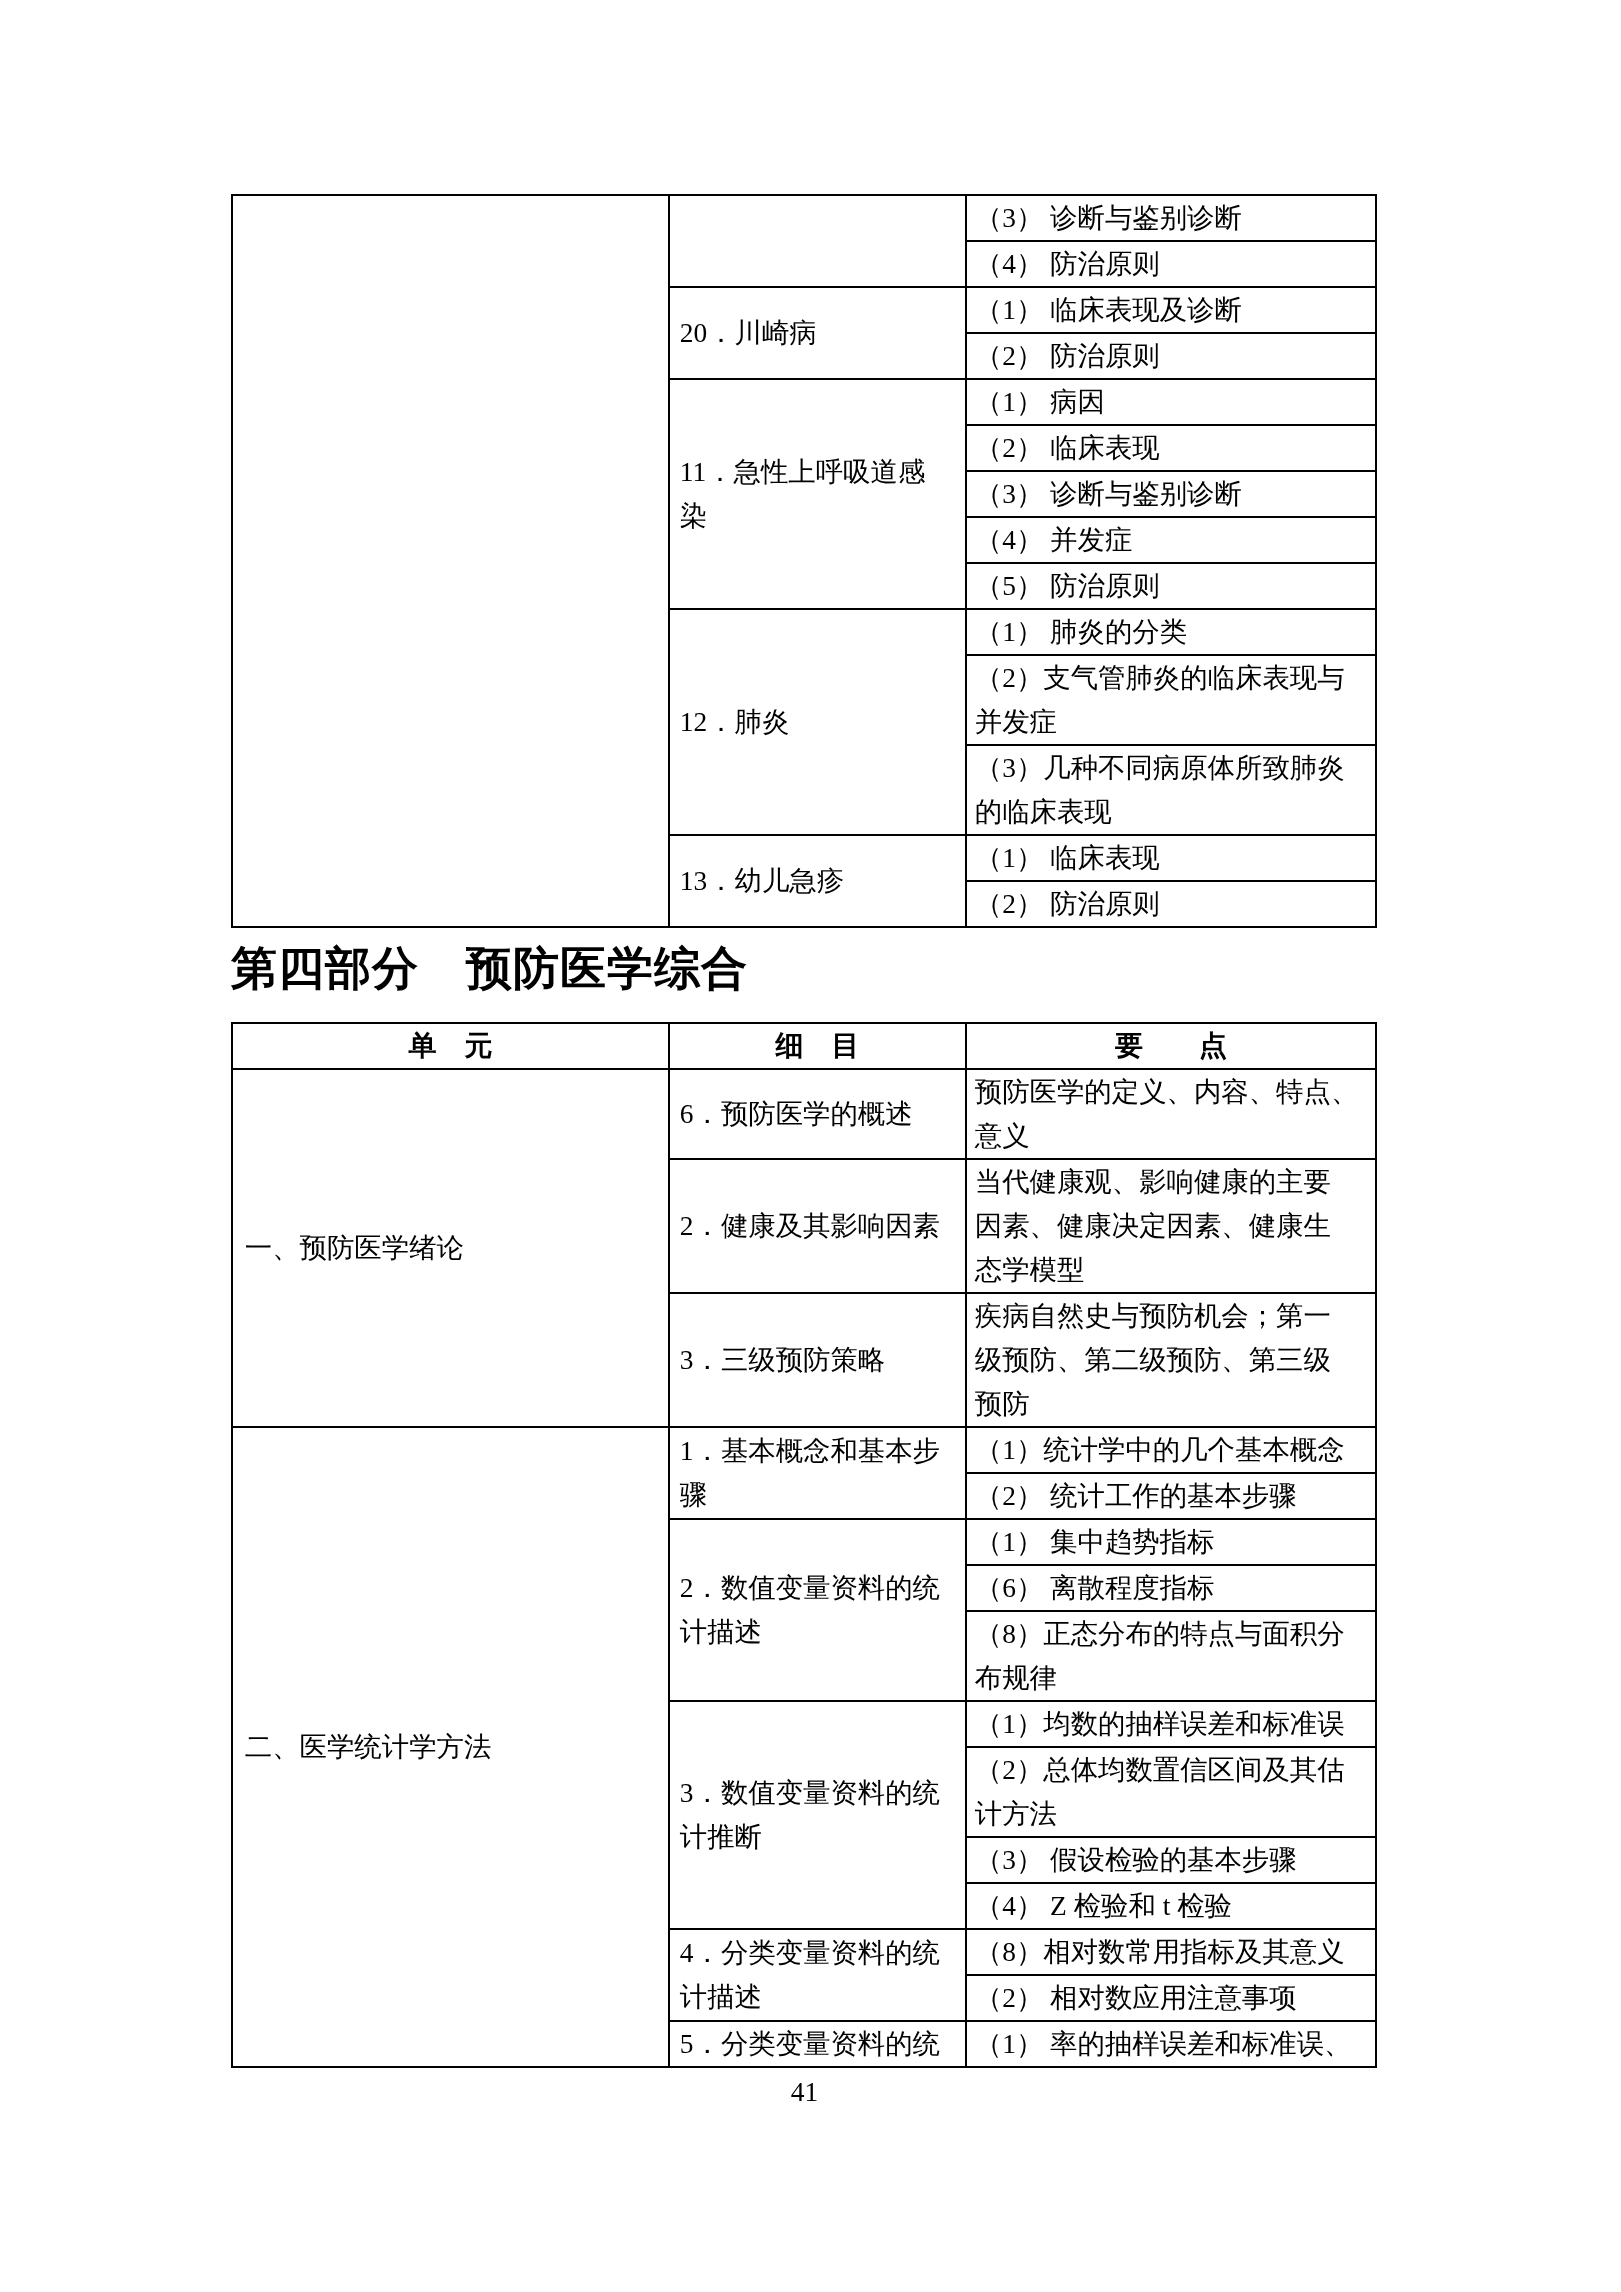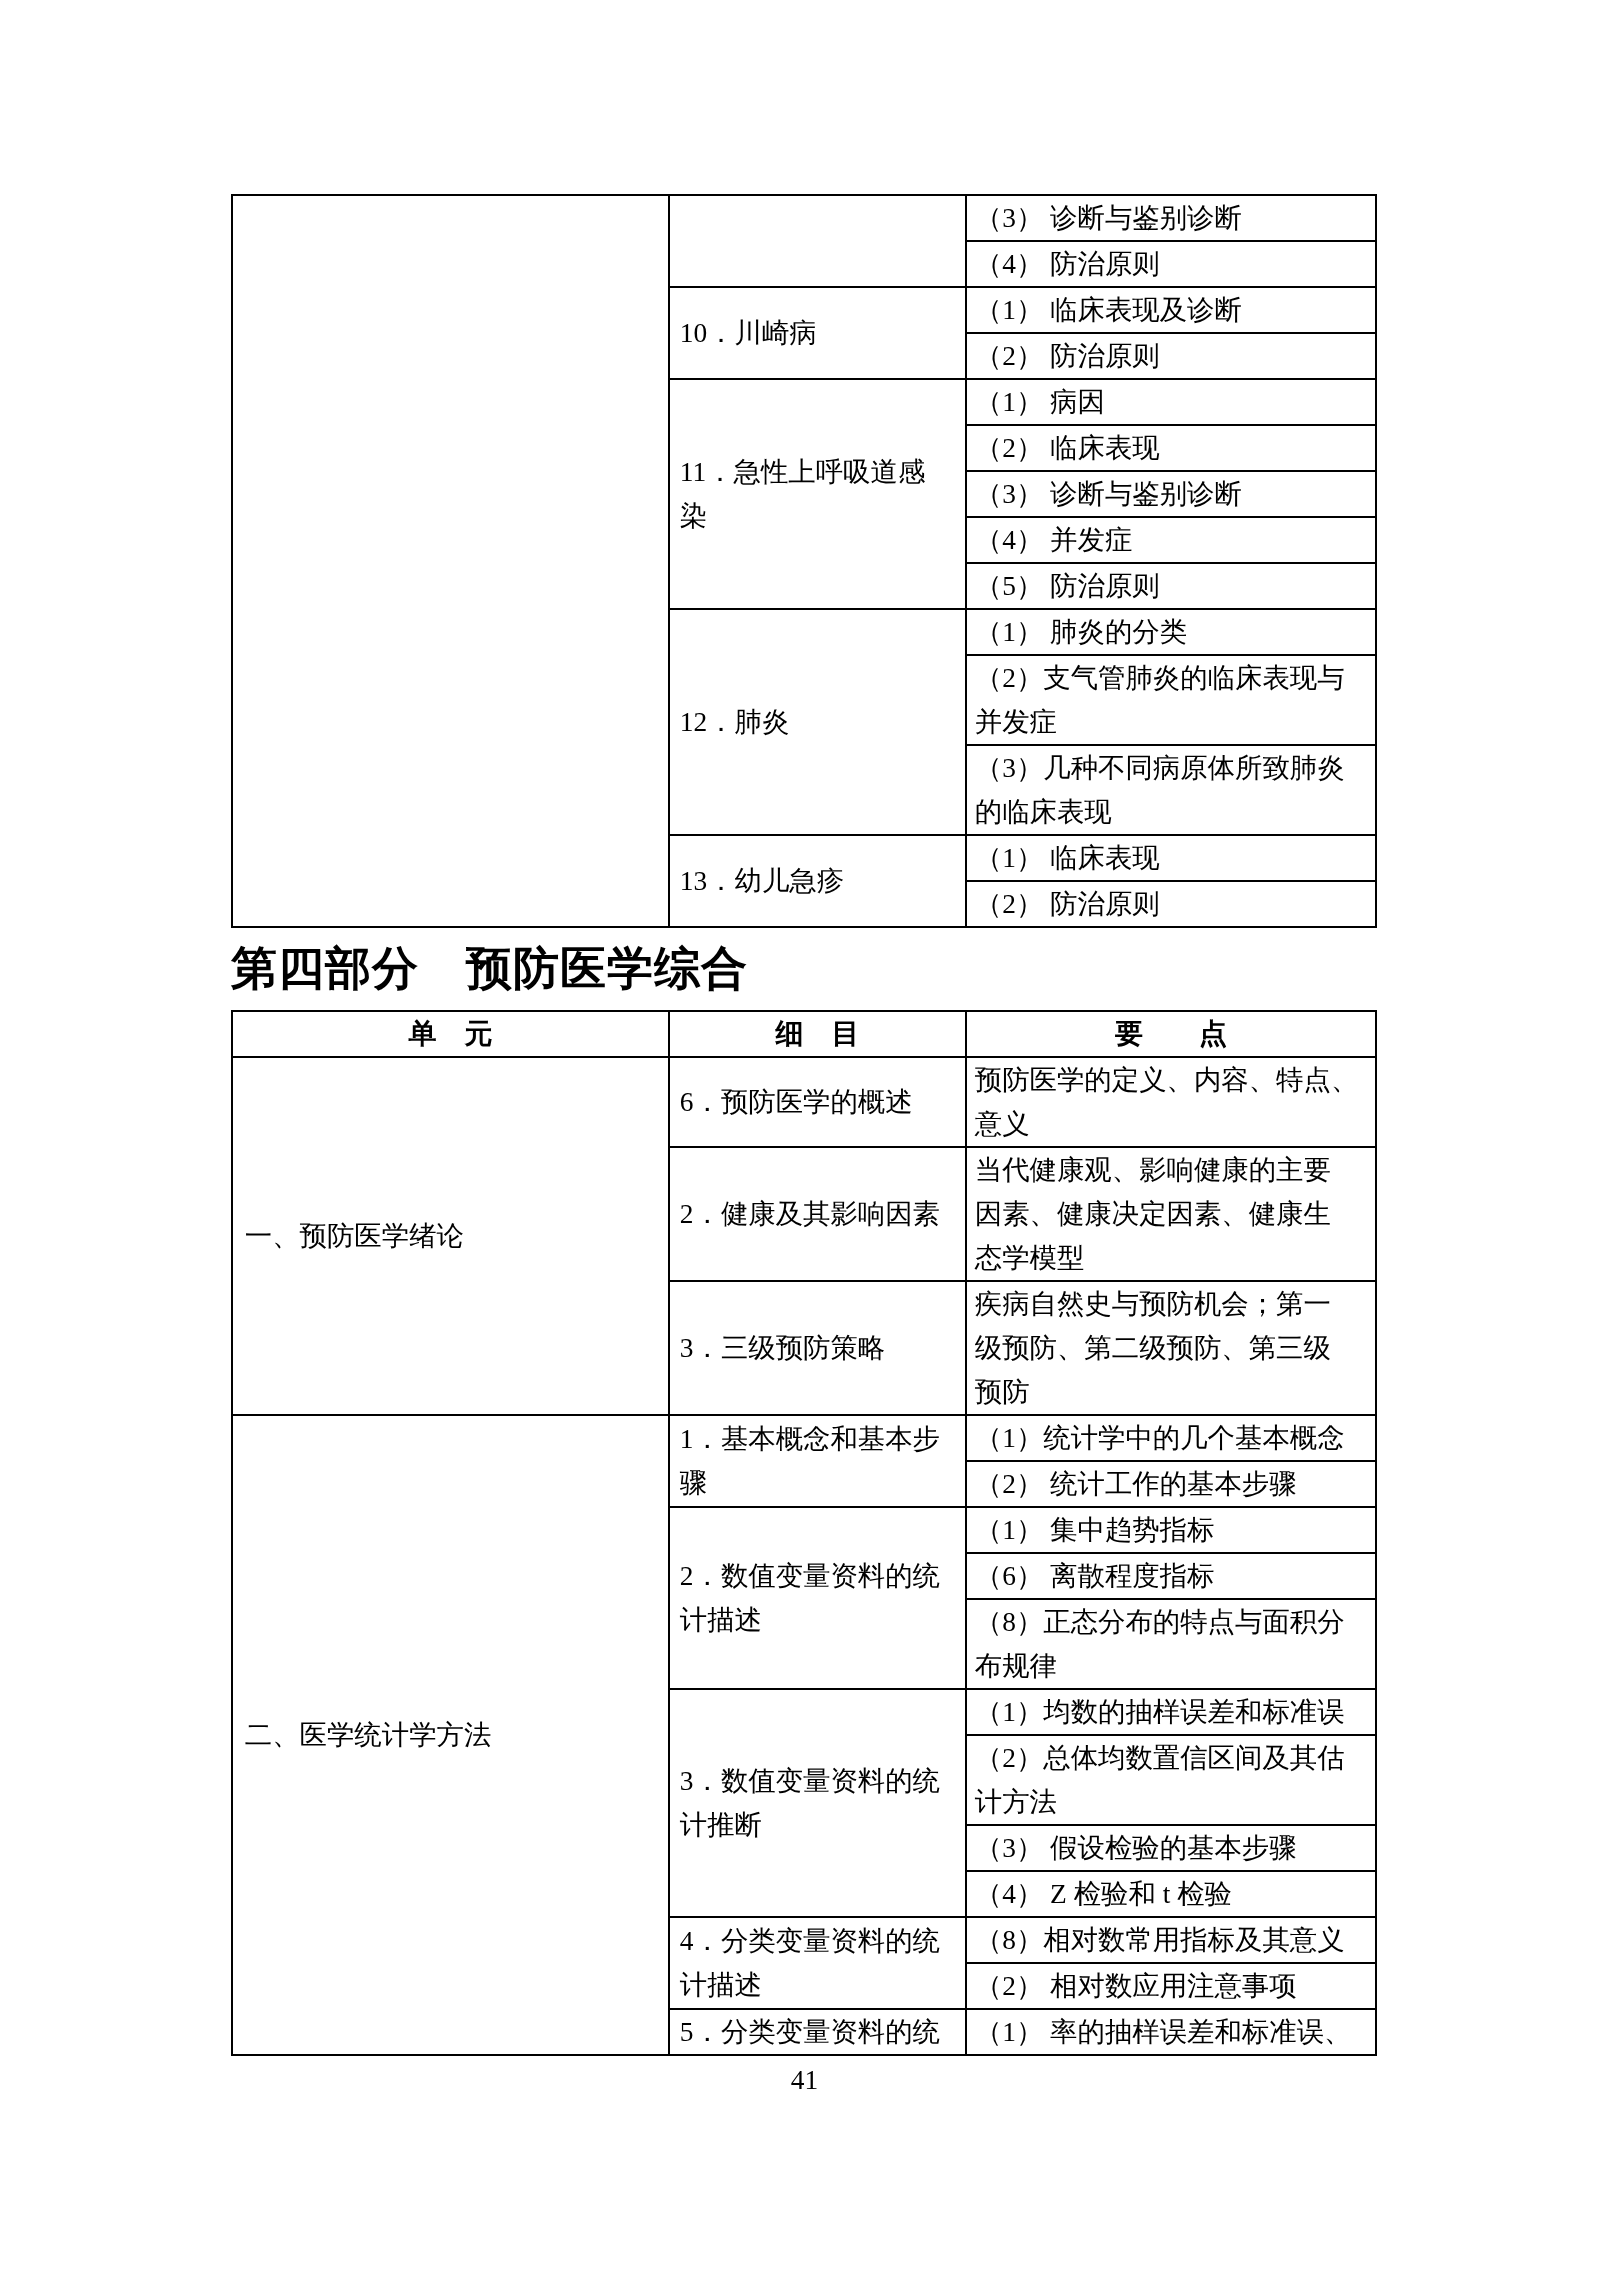--- a/index.html
+++ b/index.html
@@ -32,21 +32,21 @@
   tr.h90{height:88px;}
   tr.h135{height:132px;}
   td.unit-cell{padding-left:11.8px;}
   td.item-cell{padding-left:9.8px;}
   td.point-cell{padding-left:7.8px;padding-right:2px;}
   td.head-cell{
     font-weight:bold;text-align:center;font-size:28px;
     padding:0;
   }
   .tbl-top{margin-top:194px;}
-  .tbl-main{margin-top:11px;}
+  .tbl-main{margin-top:23px;}
 
   h1.section-title{
     margin:9.8px 0 0 0;
     font-size:46px;line-height:61px;
     font-weight:bold;text-align:left;
     letter-spacing:1px;
   }
   p.section-intro{
     margin:2px 0 0 0;
     width:1147px;
@@ -75,21 +75,21 @@
       <tbody>
         <tr class="h45">
           <td class="unit-cell" rowspan="14"></td>
           <td class="item-cell" rowspan="2"></td>
           <td class="point-cell">（3） 诊断与鉴别诊断</td>
         </tr>
         <tr class="h45">
           <td class="point-cell">（4） 防治原则</td>
         </tr>
         <tr class="h45">
-          <td class="item-cell" rowspan="2">10．川崎病</td>
+          <td class="item-cell" rowspan="2">20．川崎病</td>
           <td class="point-cell">（1） 临床表现及诊断</td>
         </tr>
         <tr class="h45">
           <td class="point-cell">（2） 防治原则</td>
         </tr>
         <tr class="h45">
           <td class="item-cell" rowspan="5">11．急性上呼吸道感
 染</td>
           <td class="point-cell">（1） 病因</td>
         </tr>

